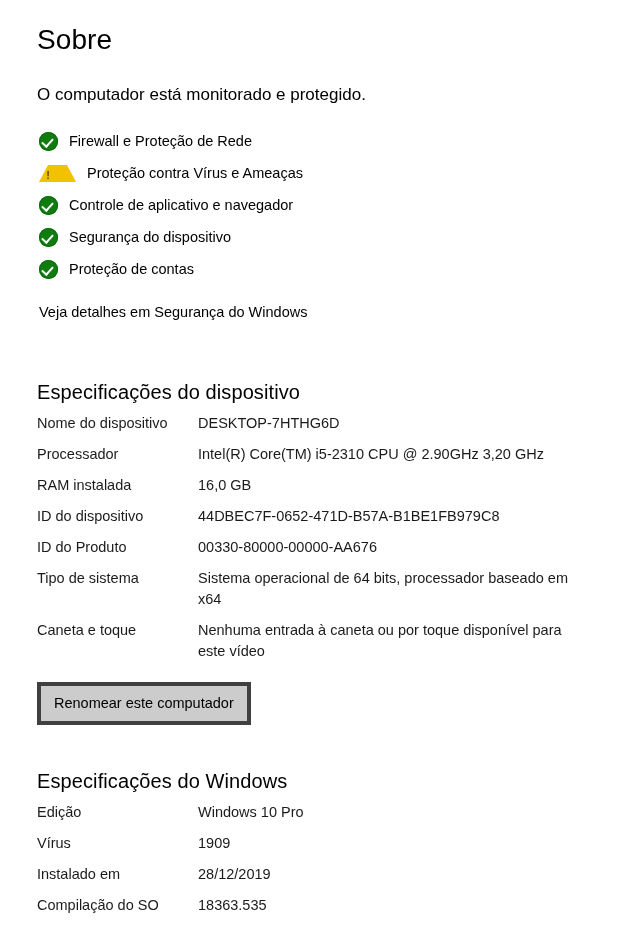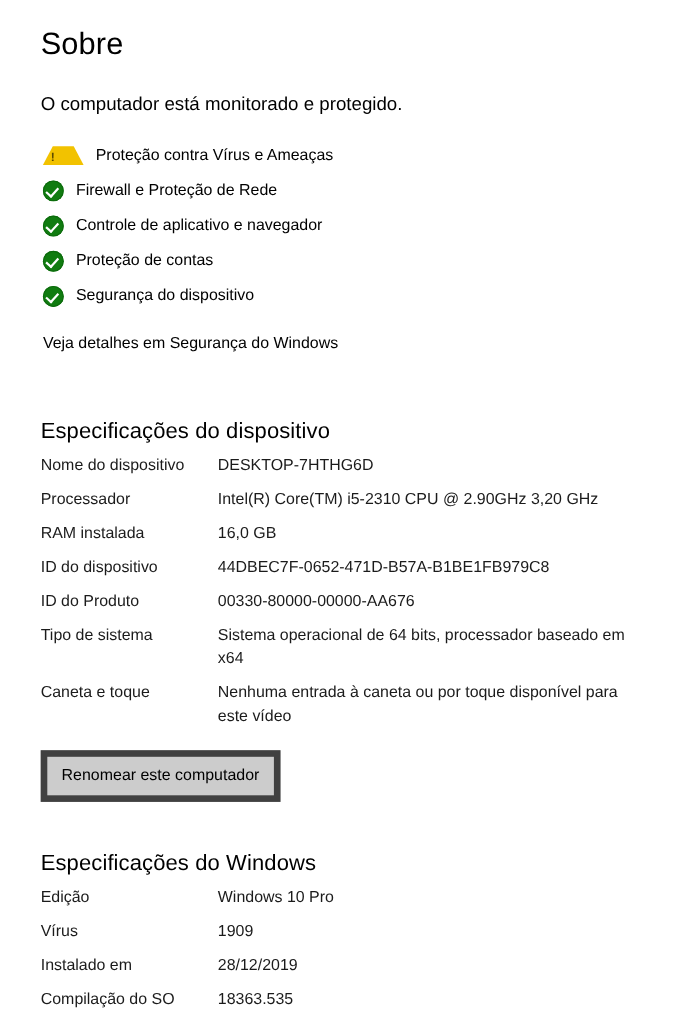--- a/index.html
+++ b/index.html
@@ -135,21 +135,21 @@
     padding-right: 6px !important;
     white-space: nowrap;
   }
   .spec-value {
     color: #444444;
     max-width: 300px;
   }
   .rename-button {
     margin-top: 10px;
     background: #cccccc;
-    border: 6px solid #404040;
+    border: 4px solid #404040;
     color: #000000;
     font-family: "Liberation Sans", sans-serif;
     font-size: 14.5px;
     line-height: 20px;
     padding: 7px 13px 8px 13px;
     cursor: pointer;
     border-radius: 0;
   }
   .gap-lg { height: 56px; }
   .gap-md { height: 42px; }
@@ -159,38 +159,38 @@
 
 <div class="page">
   <div class="content">
 
     <h1 class="page-title">Sobre</h1>
 
     <div class="status-headline">O computador está monitorado e protegido.</div>
 
     <ul class="status-list">
       <li class="status-item">
+        <span class="status-icon icon-ok"></span>
+        <span class="status-label">Firewall e Proteção de Rede</span>
+      </li>
+      <li class="status-item">
         <span class="status-icon icon-warn"></span>
         <span class="status-label">Proteção contra Vírus e Ameaças</span>
       </li>
       <li class="status-item">
         <span class="status-icon icon-ok"></span>
-        <span class="status-label">Firewall e Proteção de Rede</span>
-      </li>
-      <li class="status-item">
-        <span class="status-icon icon-ok"></span>
         <span class="status-label">Controle de aplicativo e navegador</span>
       </li>
       <li class="status-item">
         <span class="status-icon icon-ok"></span>
+        <span class="status-label">Segurança do dispositivo</span>
+      </li>
+      <li class="status-item">
+        <span class="status-icon icon-ok"></span>
         <span class="status-label">Proteção de contas</span>
-      </li>
-      <li class="status-item">
-        <span class="status-icon icon-ok"></span>
-        <span class="status-label">Segurança do dispositivo</span>
       </li>
     </ul>
 
     <a class="link" href="#">Veja detalhes em Segurança do Windows</a>
 
     <div class="gap-lg"></div>
 
     <div class="section">
       <h2 class="section-title">Especificações do dispositivo</h2>
       <table class="spec-table">

